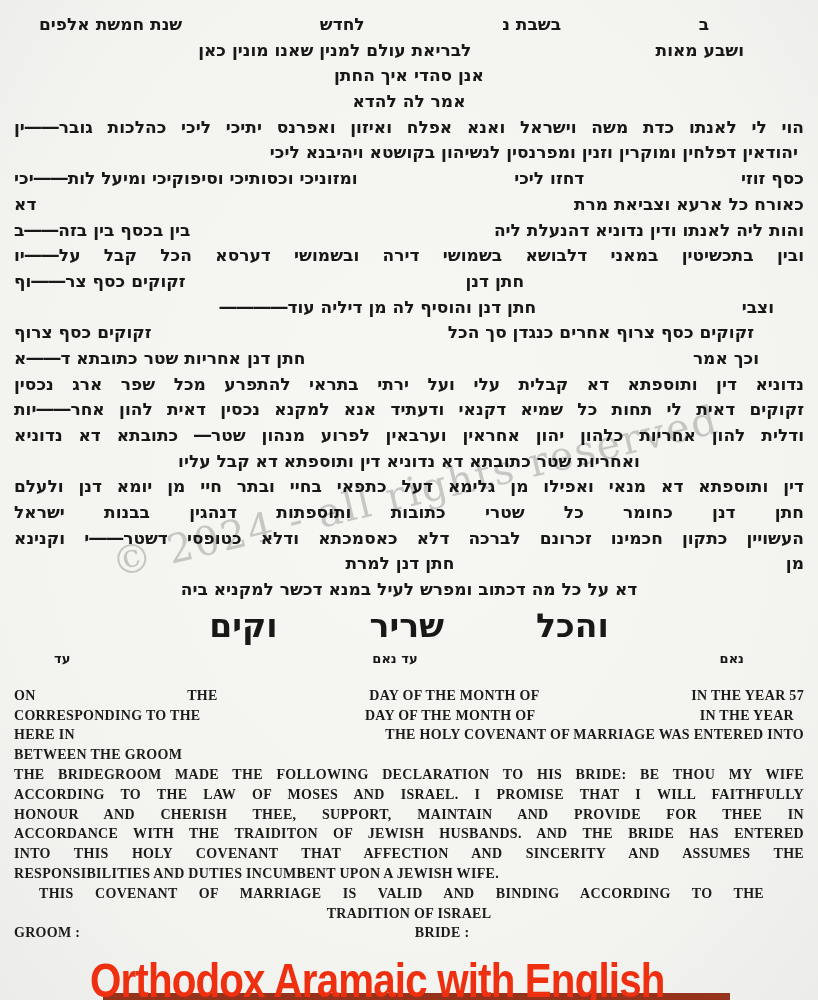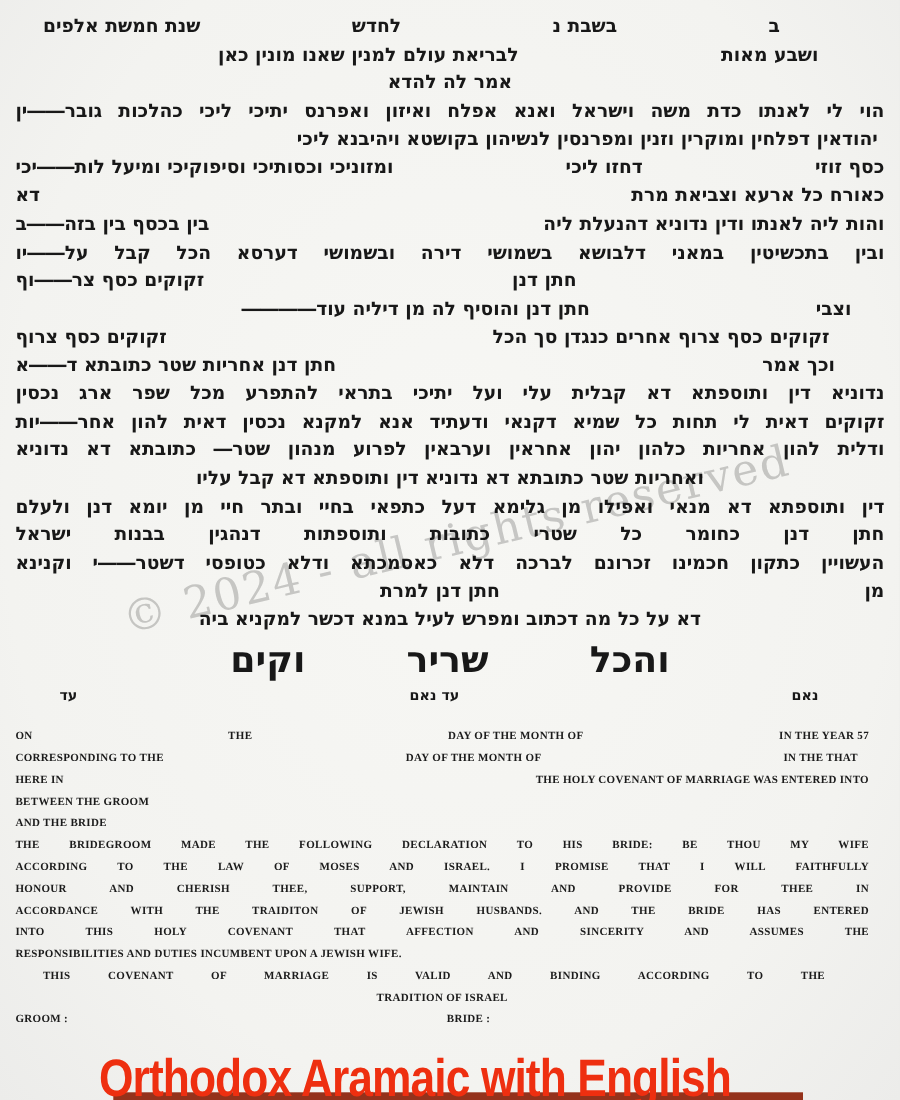--- a/index.html
+++ b/index.html
@@ -22,24 +22,24 @@
     color:#181818;
   }
   .hebrew .line{
     height:25.7px;
     line-height:25.7px;
     white-space:nowrap;
   }
   
   .english{
     direction:ltr;
-    padding:15px 28px 0 14px;
+    padding:15px 14px 0 14px;
     font-family:"Liberation Serif", serif;
     font-weight:bold;
-    font-size:10px;
+    font-size:14px;
     letter-spacing:.3px;
     color:#1b1b1b;
   }
   .english .line{
     height:19.8px;
     line-height:19.8px;
     white-space:nowrap;
   }
   
   .line.between{display:flex;justify-content:space-between;}
@@ -104,20 +104,21 @@
         <span>ב</span>
         <span>בשבת נ</span>
         <span>לחדש</span>
         <span>שנת חמשת אלפים</span>
       </div>
       <div class="line between" style="padding-right: 60px;">
         <span>ושבע מאות</span>
         <span>לבריאת עולם למנין שאנו מונין כאן</span>
         <span></span>
       </div>
+      <div class="line center">אנן סהדי איך החתן</div>
       <div class="line center">אמר לה להדא</div>
       <div class="line justify">הוי לי לאנתו כדת משה וישראל ואנא אפלח ואיזון ואפרנס יתיכי ליכי כהלכות גובר――ין</div>
       <div class="line start" style="padding-right: 6px; text-align: right;">יהודאין דפלחין ומוקרין וזנין ומפרנסין לנשיהון בקושטא ויהיבנא ליכי</div>
       <div class="line between">
         <span>כסף זוזי</span>
         <span>דחזו ליכי</span>
         <span>ומזוניכי וכסותיכי וסיפוקיכי ומיעל לות――יכי</span>
       </div>
       <div class="line between">
         <span>כאורח כל ארעא וצביאת מרת</span>
@@ -139,21 +140,21 @@
         <span></span>
       </div>
       <div class="line between" style="padding-right: 50px;">
         <span>זקוקים כסף צרוף אחרים כנגדן סך הכל</span>
         <span>זקוקים כסף צרוף</span>
       </div>
       <div class="line between" style="padding-right: 45px;">
         <span>וכך אמר</span>
         <span>חתן דנן אחריות שטר כתובתא ד――א</span>
       </div>
-      <div class="line justify">נדוניא דין ותוספתא דא קבלית עלי ועל יתיכי בתראי להתפרע מכל שפר ארג נכסין</div>
+      <div class="line justify">נדוניא דין ותוספתא דא קבלית עלי ועל ירתי בתראי להתפרע מכל שפר ארג נכסין</div>
       <div class="line justify">זקוקים דאית לי תחות כל שמיא דקנאי ודעתיד אנא למקנא נכסין דאית להון אחר――יות</div>
       <div class="line justify">ודלית להון אחריות כלהון יהון אחראין וערבאין לפרוע מנהון שטר― כתובתא דא נדוניא</div>
       <div class="line center">ואחריות שטר כתובתא דא נדוניא דין ותוספתא דא קבל עליו</div>
       <div class="line justify">דין ותוספתא דא מנאי ואפילו מן גלימא דעל כתפאי בחיי ובתר חיי מן יומא דנן ולעלם</div>
       <div class="line justify">חתן דנן כחומר כל שטרי כתובות ותוספתות דנהגין בבנות ישראל</div>
       <div class="line justify">העשויין כתקון חכמינו זכרונם לברכה דלא כאסמכתא ודלא כטופסי דשטר――י וקנינא</div>
       <div class="line between">
         <span>מן</span>
         <span>חתן דנן למרת</span>
         <span></span>
@@ -173,28 +174,27 @@
   <div class="english" id="english-lines">
       <div class="line between">
         <span>ON</span>
         <span>THE</span>
         <span>DAY OF THE MONTH OF</span>
         <span>IN THE YEAR 57</span>
       </div>
       <div class="line between" style="padding-right: 10px;">
         <span>CORRESPONDING TO THE</span>
         <span>DAY OF THE MONTH OF</span>
-        <span>IN THE THAT</span>
+        <span>IN THE YEAR</span>
       </div>
       <div class="line between">
         <span>HERE IN</span>
         <span>THE HOLY COVENANT OF MARRIAGE WAS ENTERED INTO</span>
       </div>
       <div class="line start">BETWEEN THE GROOM</div>
-      <div class="line start">AND THE BRIDE</div>
       <div class="line justify">THE BRIDEGROOM MADE THE FOLLOWING DECLARATION TO HIS BRIDE: BE THOU MY WIFE</div>
       <div class="line justify">ACCORDING TO THE LAW OF MOSES AND ISRAEL. I PROMISE THAT I WILL FAITHFULLY</div>
       <div class="line justify">HONOUR AND CHERISH THEE, SUPPORT, MAINTAIN AND PROVIDE FOR THEE IN</div>
       <div class="line justify">ACCORDANCE WITH THE TRAIDITON OF JEWISH HUSBANDS.  AND THE BRIDE HAS ENTERED</div>
       <div class="line justify">INTO THIS HOLY COVENANT THAT AFFECTION AND SINCERITY AND ASSUMES THE</div>
       <div class="line start">RESPONSIBILITIES AND DUTIES INCUMBENT UPON A JEWISH WIFE.</div>
       <div class="line justify" style="padding-right: 40px; padding-left: 25px;">THIS COVENANT OF MARRIAGE IS VALID AND BINDING ACCORDING TO THE</div>
       <div class="line center">TRADITION OF ISRAEL</div>
       <div class="line between">
         <span>GROOM :</span>

